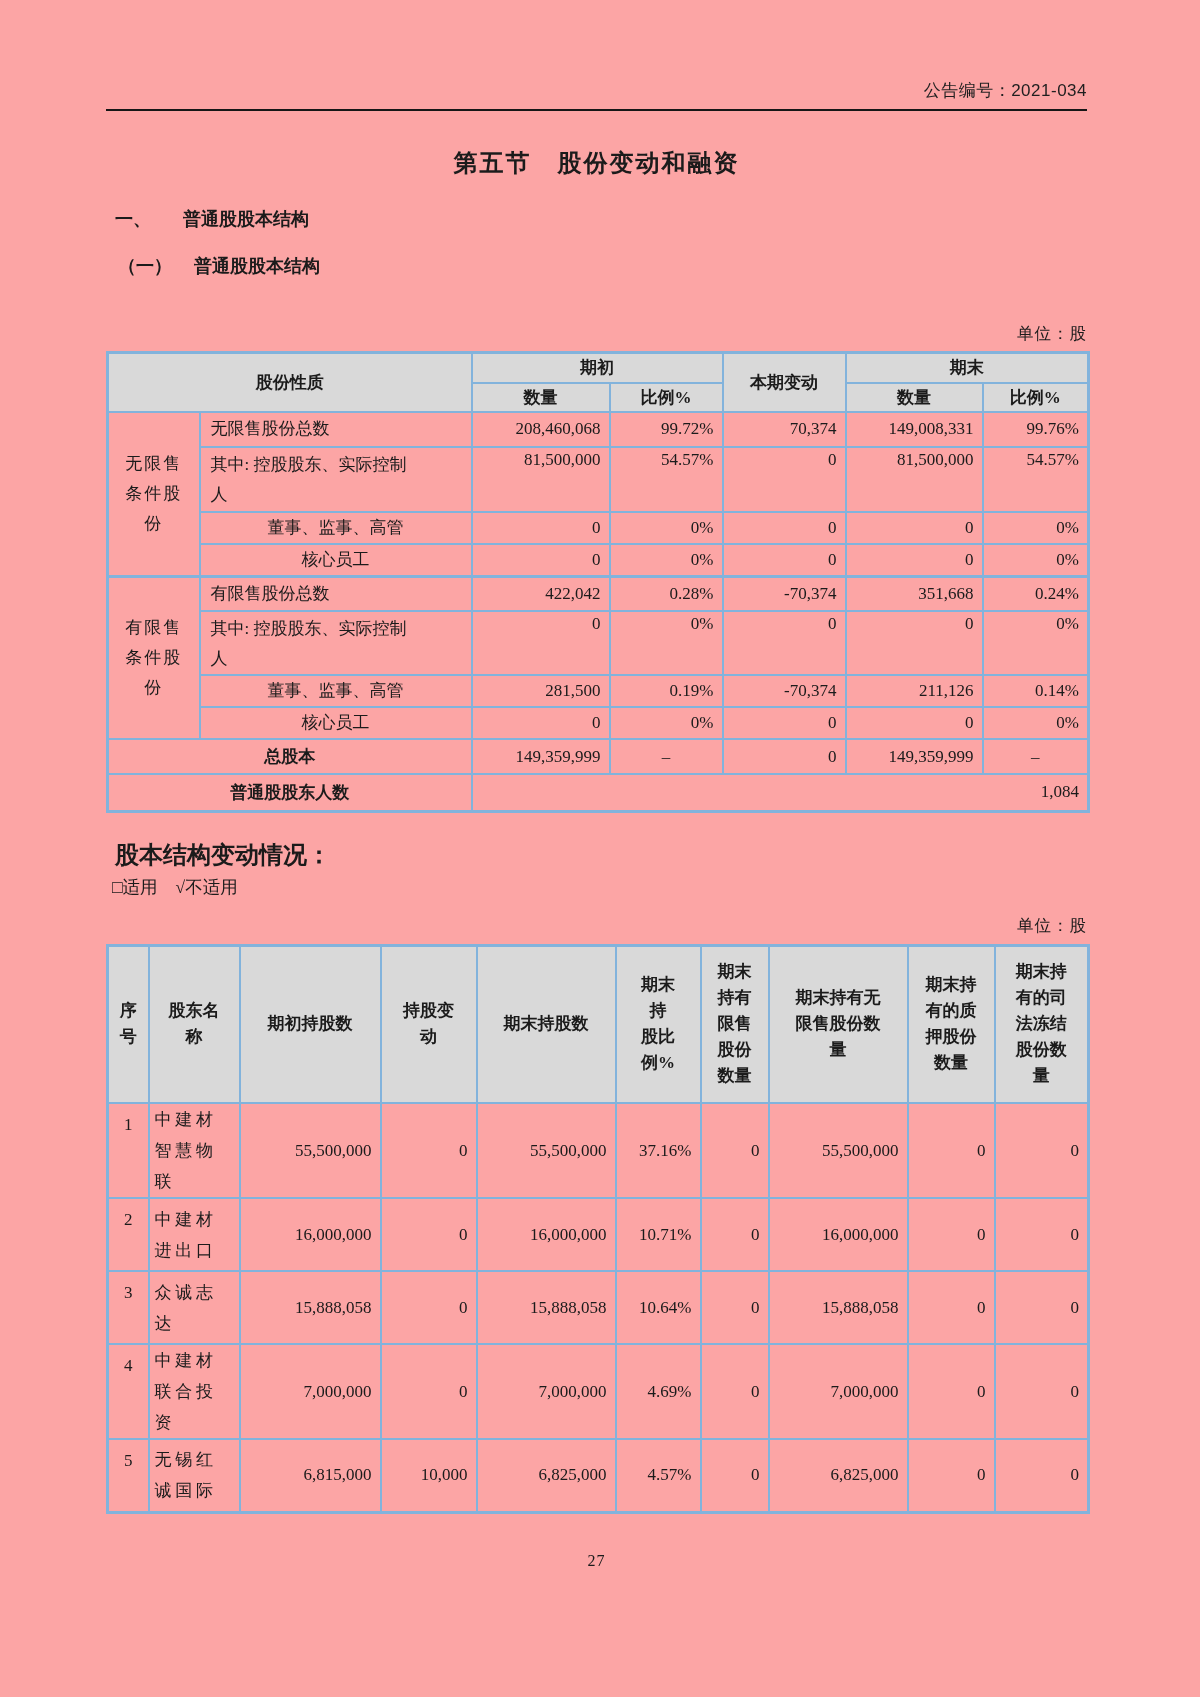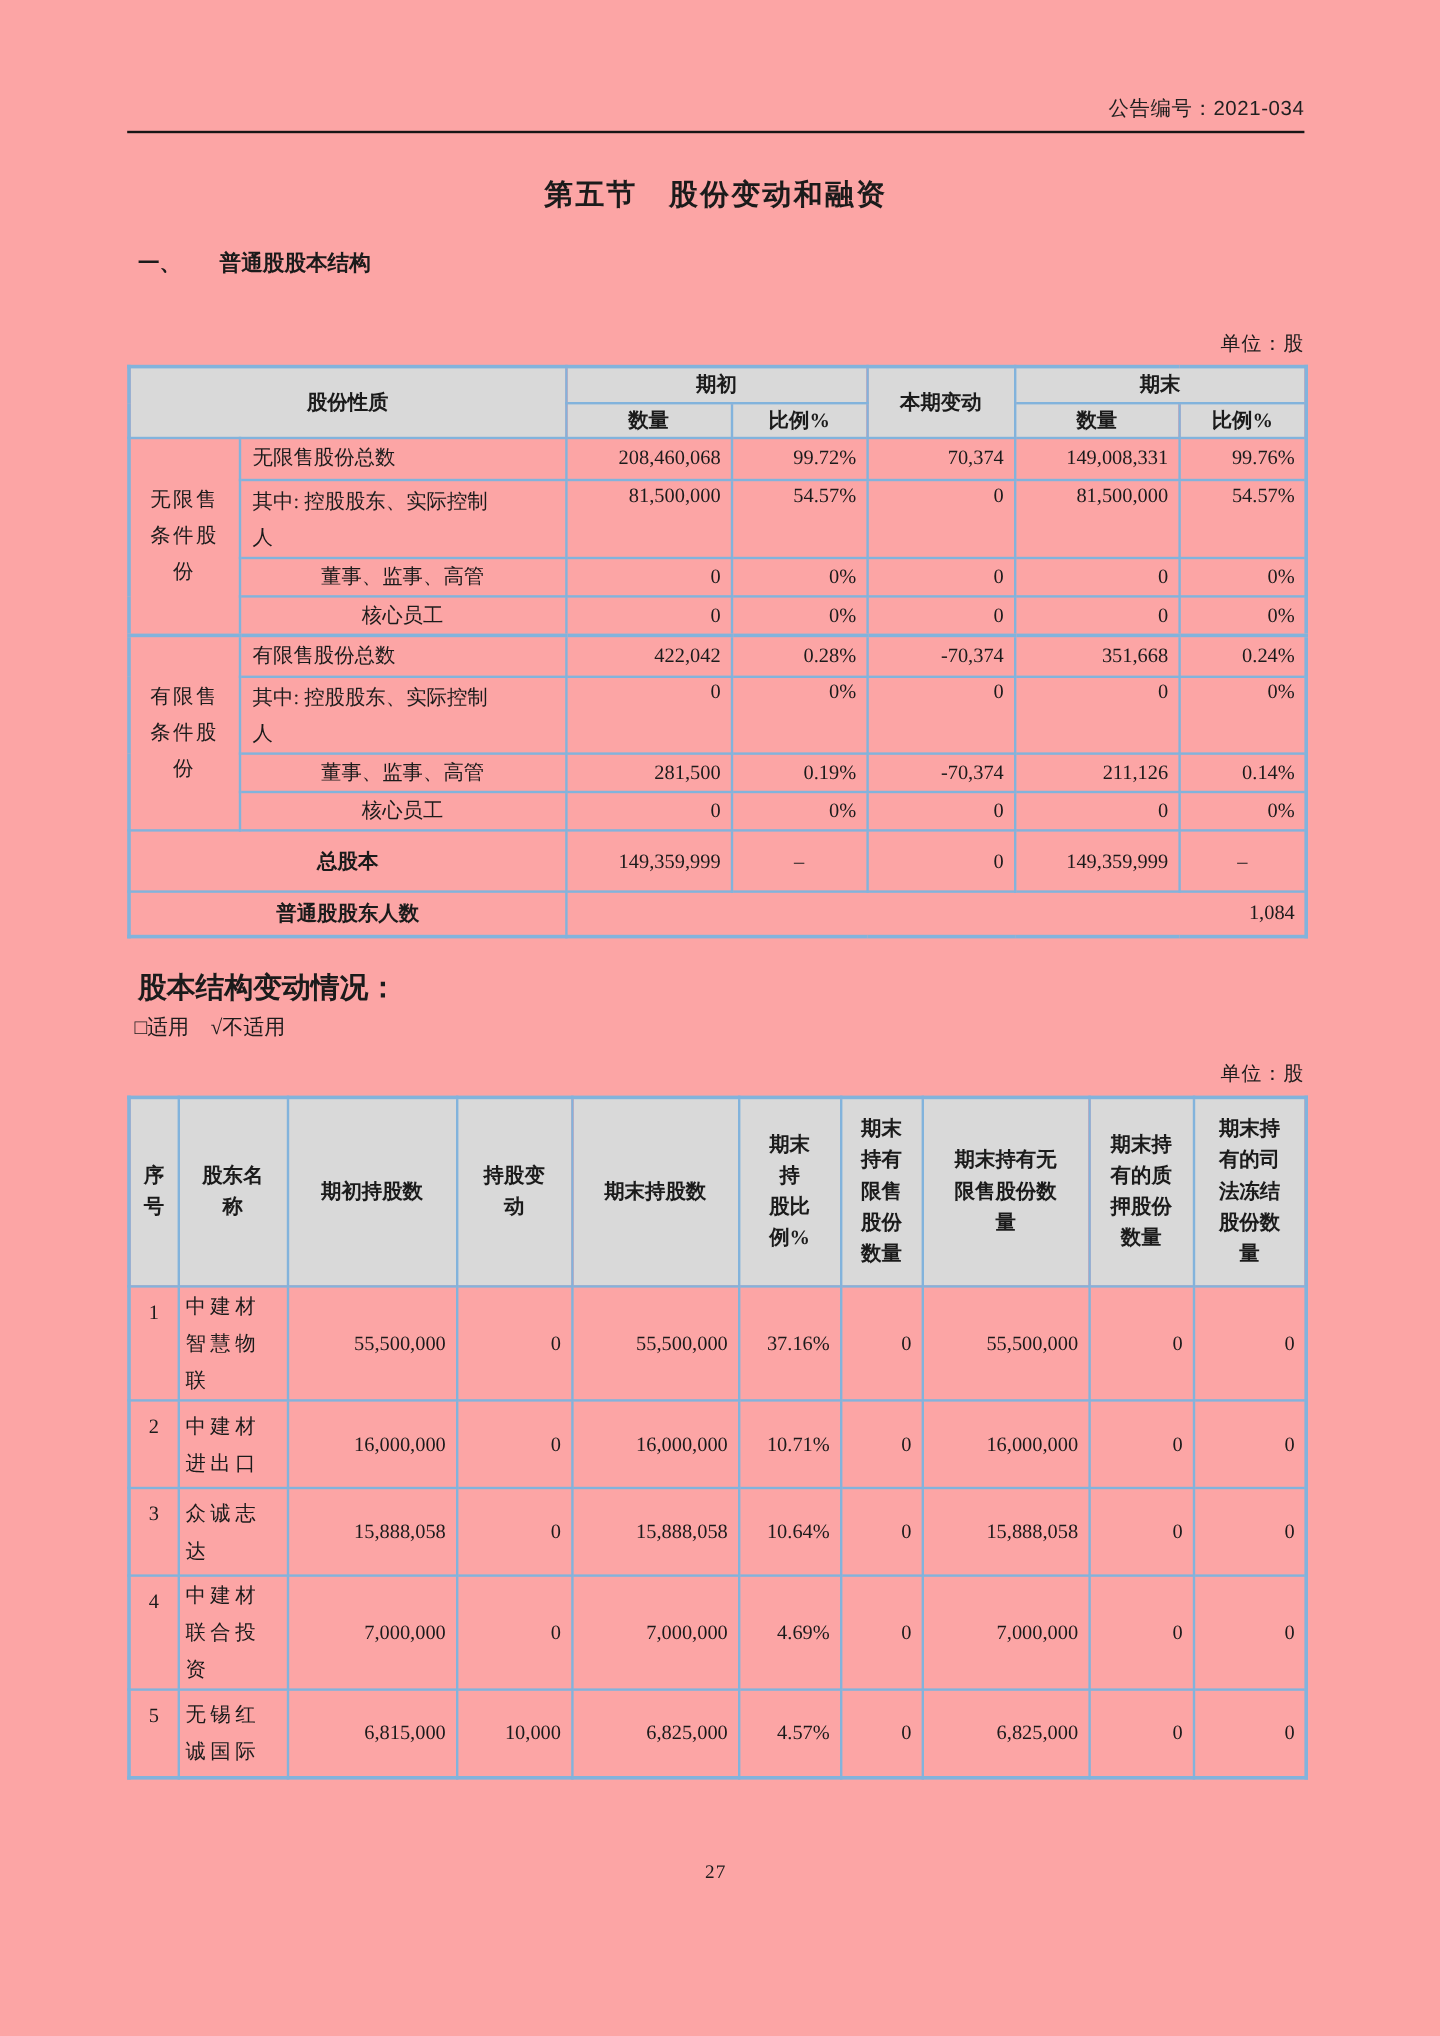--- a/index.html
+++ b/index.html
@@ -77,20 +77,23 @@
   <hr class="top-rule">
 
   <div class="doc-title">
     <span>第五节</span><span class="gap"></span><span>股份变动和融资</span>
   </div>
 
   <div class="h-sec h1">
     <span class="num">一、</span><span>普通股股本结构</span>
   </div>
 
+  <div class="h-sec h2">
+    <span class="num">（一）</span><span>普通股股本结构</span>
+  </div>
 
   <div class="unit">单位：股</div>
 
   <table class="t1">
     <colgroup>
       <col style="width:92px">
         <col style="width:272px">
         <col style="width:138px">
       <col style="width:113px">
         <col style="width:123px">
@@ -177,21 +180,21 @@
         <td class="num">0.14%</td>
       </tr>
       <tr style="height:30px">
         <td class="lbl-c">核心员工</td>
         <td class="num">0</td>
         <td class="num">0%</td>
         <td class="num">0</td>
         <td class="num">0</td>
         <td class="num">0%</td>
       </tr>
-      <tr style="height:51px">
+      <tr style="height:35px">
         <td colspan="2" class="ctr bold">总股本</td>
         <td class="num">149,359,999</td>
         <td class="ctr">–</td>
         <td class="num">0</td>
         <td class="num">149,359,999</td>
         <td class="ctr">–</td>
       </tr>
       <tr style="height:37px">
         <td colspan="2" class="ctr bold">普通股股东人数</td>
         <td colspan="5" class="num">1,084</td>

